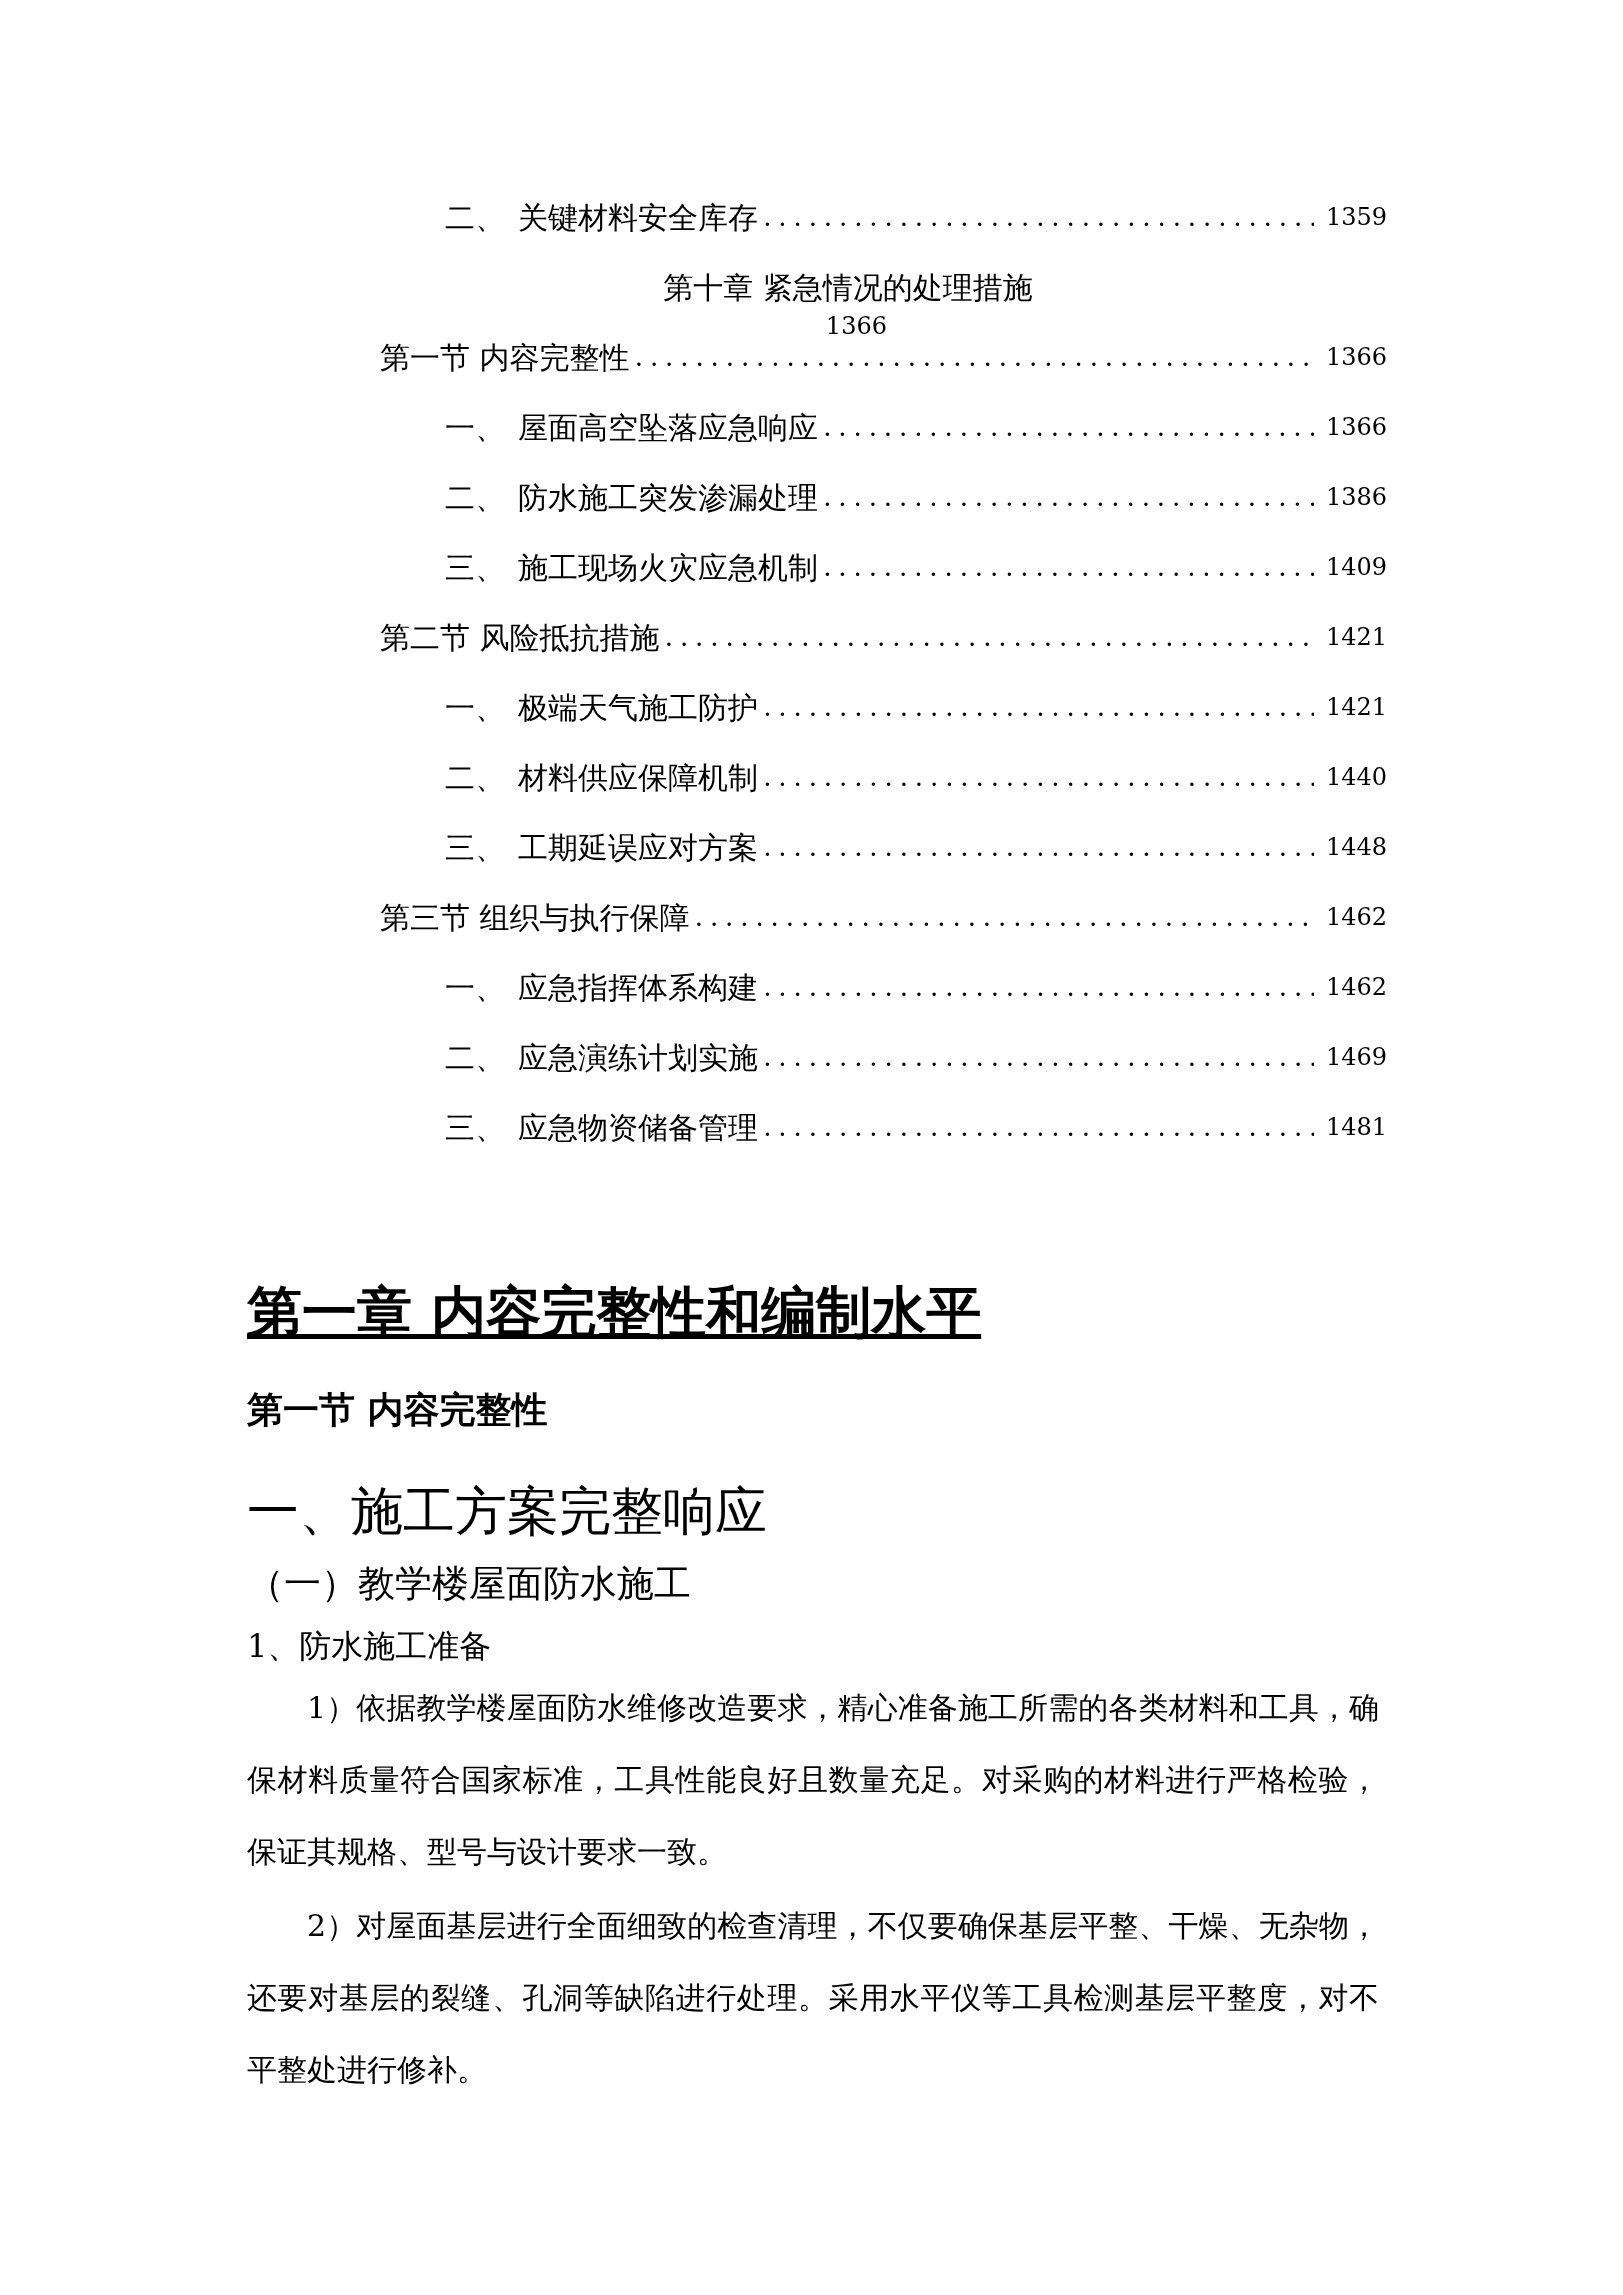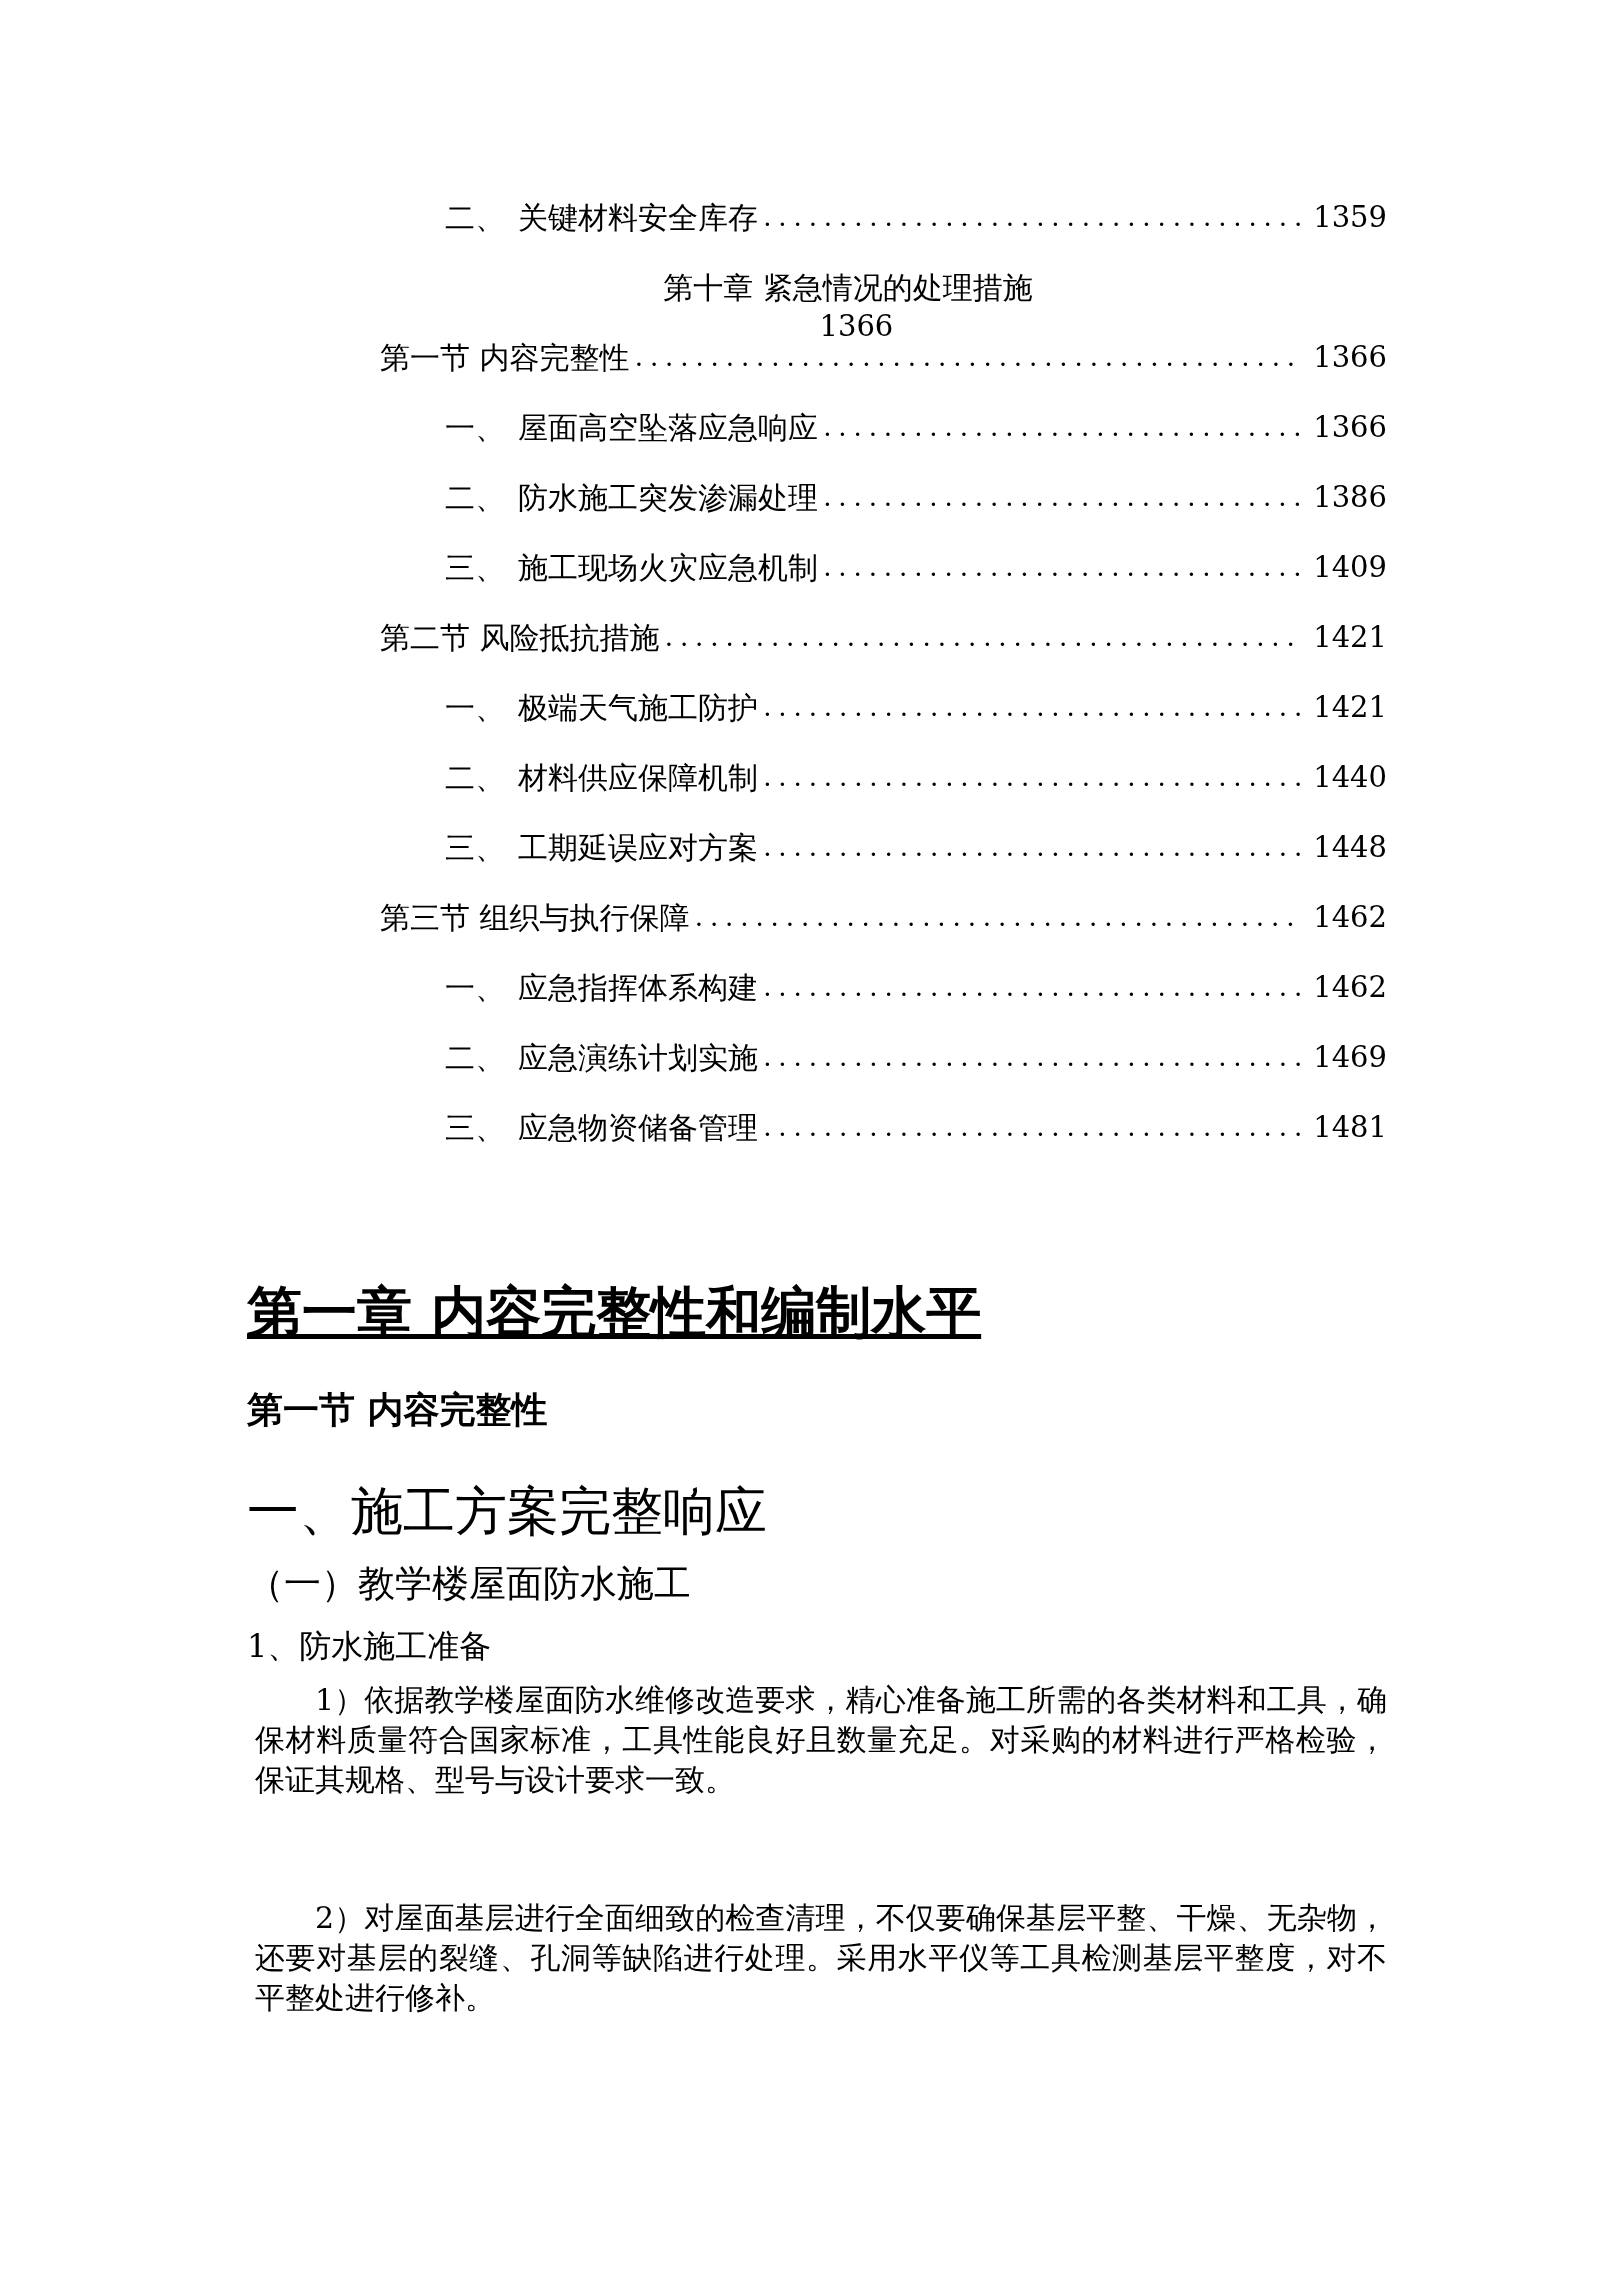--- a/index.html
+++ b/index.html
@@ -6,37 +6,37 @@
   body { width: 1623px; height: 2295px; position: relative; overflow: hidden;
          font-family: "DejaVu Serif", "Liberation Serif", serif; color: #000; }
   .page { position: absolute; left: 0; top: 0; width: 1623px; height: 1868px; }
 
   .toc-row { position: absolute; height: 39px; display: flex; align-items: center;
              font-size: 30px; line-height: 39px; right: 236px; }
   .toc-row .label { white-space: nowrap; padding-right: 5.2px; }
   .toc-row .label .num { display: inline-block; min-width: 73px; }
   .toc-row .dots { flex: 1; overflow: hidden; white-space: nowrap; letter-spacing: 6.9px;
                    font-size: 26px; }
-  .toc-row .page-no { white-space: nowrap; padding-left: 11.8px; font-size: 29px; }
+  .toc-row .page-no { white-space: nowrap; padding-left: 11.8px; font-size: 24px; }
 
   .lvl-chapter { left: 314px; flex-direction: column; }
   .lvl-section { left: 380px; }
   .lvl-item    { left: 445px; }
 
   .h1 { position: absolute; left: 247px; top: 1276px; font-size: 55px; font-weight: bold;
         font-family: "DejaVu Sans", "Liberation Sans", sans-serif; white-space: nowrap; text-decoration: underline; }
   .h2 { position: absolute; left: 247px; top: 1386px; font-size: 36px; font-weight: bold;
         font-family: "DejaVu Sans", "Liberation Sans", sans-serif; white-space: nowrap; }
   .h3 { position: absolute; left: 247px; top: 1477px; font-size: 52px; font-weight: normal;
         font-family: "DejaVu Sans", "Liberation Sans", sans-serif; white-space: nowrap; }
   .h4 { position: absolute; left: 247px; top: 1559px; font-size: 37px; white-space: nowrap; }
   .h5 { position: absolute; left: 247px; top: 1625px; font-size: 32px; white-space: nowrap; }
 
   .para { position: absolute; left: 247px; width: 1132px; font-size: 30px;
-          line-height: 40px; text-indent: 60px; text-align: justify; margin: 8px; }
+          line-height: 72px; text-indent: 60px; text-align: justify; margin: 0; }
   .p1 { top: 1672px; }
   .p2 { top: 1890px; }
 </style>
 </head>
 <body>
 
 <div class="page">
 
   <div class="toc-row lvl-item" style="top:198px">
     <span class="label"><span class="num">二、</span><span>关键材料安全库存</span></span>

